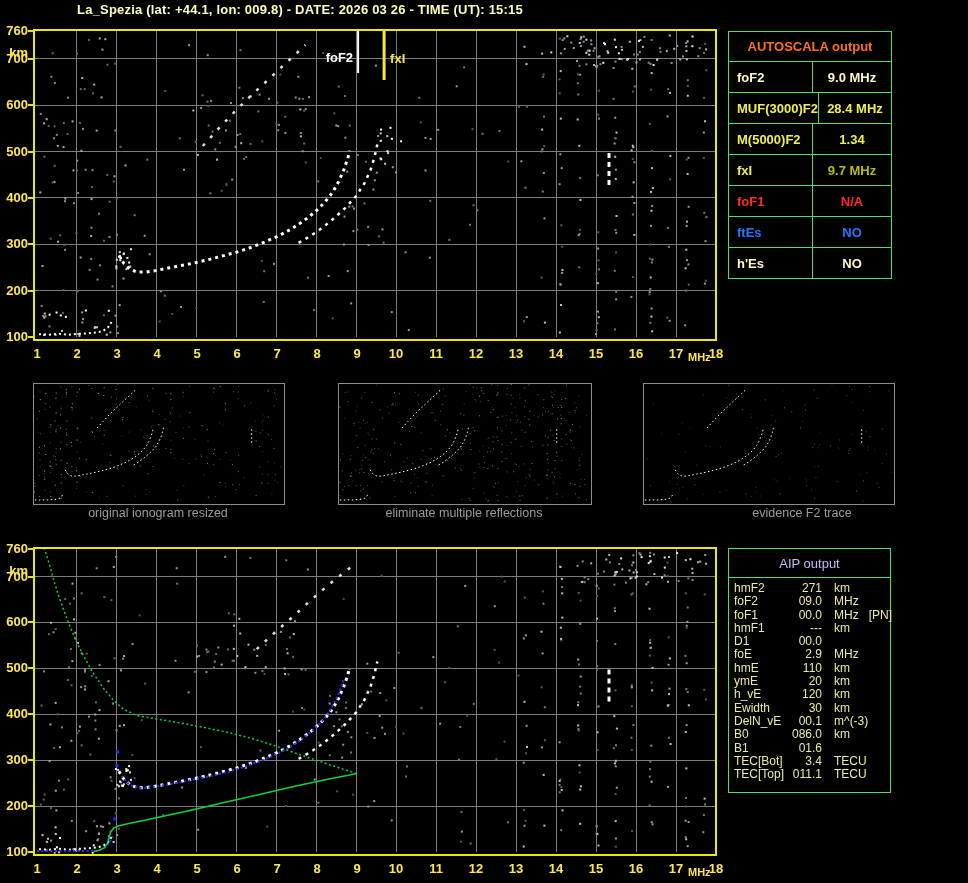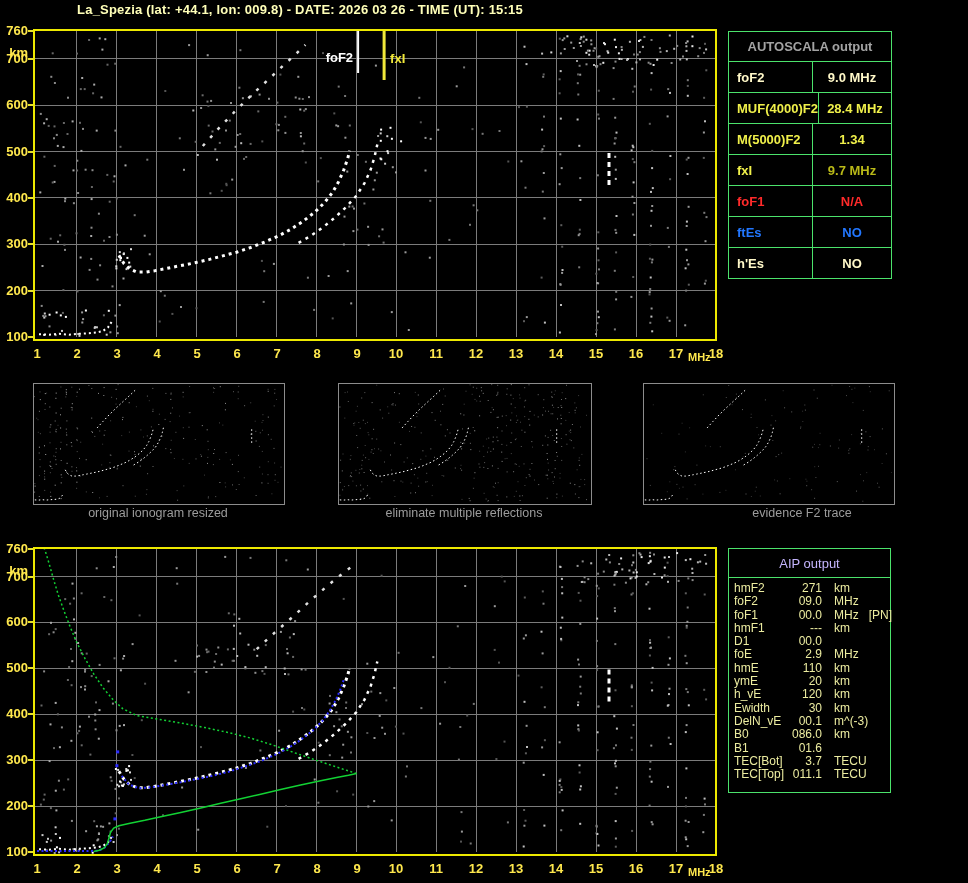--- a/index.html
+++ b/index.html
@@ -14,21 +14,21 @@
   .ytick{position:absolute;width:5px;height:2px;background:#e6df2e;}
   .xlab{position:absolute;width:26px;text-align:center;color:#ffe84d;
         font-size:13px;font-weight:bold;}
   .unitlab{position:absolute;color:#ffe84d;font-size:11px;font-weight:bold;}
   .panel{position:absolute;border:1px solid #8c8c8c;background:#000;}
   .caption{position:absolute;color:#9c9c9c;font-size:12.5px;text-align:center;}
   
   .tbl1{position:absolute;left:728px;top:31px;width:164px;border:1px solid #4be26b;
         background:#000;box-sizing:border-box;}
   .tbl1-head{height:29px;border-bottom:1px solid #4be26b;display:flex;
-             align-items:center;justify-content:center;color:#a3a3a3;
+             align-items:center;justify-content:center;color:#f97316;
              font-size:13px;font-weight:bold;}
   .tbl1-row{display:flex;height:30px;border-top:1px solid #4be26b;
             font-size:13px;font-weight:bold;}
   .tbl1-row:first-of-type{border-top:none;}
   .tbl1-param{flex:0 0 84px;border-right:1px solid #4be26b;display:flex;
               align-items:center;padding-left:8px;box-sizing:border-box;}
   .tbl1-val{flex:1;display:flex;align-items:center;justify-content:center;}
   
   .tbl2{position:absolute;left:728px;top:548px;width:163px;height:245px;
         border:1px solid #4be26b;background:#000;box-sizing:border-box;}
@@ -1928,21 +1928,21 @@
   <div class="caption" style="left:677px;top:506px;width:250px;">evidence F2 trace</div>
 
   <div class="tbl1" id="autoscala-table">
     <div class="tbl1-head">AUTOSCALA output</div>
     <div id="autoscala-rows">
         <div class="tbl1-row">
           <div class="tbl1-param" style="color: rgb(255, 248, 200);">foF2</div>
           <div class="tbl1-val" style="color: rgb(255, 248, 200);">9.0 MHz</div>
         </div>
         <div class="tbl1-row">
-          <div class="tbl1-param" style="color: rgb(240, 240, 74);">MUF(4000)F2</div>
+          <div class="tbl1-param" style="color: rgb(240, 240, 74);">MUF(3000)F2</div>
           <div class="tbl1-val" style="color: rgb(240, 240, 74);">28.4 MHz</div>
         </div>
         <div class="tbl1-row">
           <div class="tbl1-param" style="color: rgb(240, 240, 74);">M(5000)F2</div>
           <div class="tbl1-val" style="color: rgb(240, 240, 74);">1.34</div>
         </div>
         <div class="tbl1-row">
           <div class="tbl1-param" style="color: rgb(240, 240, 74);">fxI</div>
           <div class="tbl1-val" style="color: rgb(185, 185, 24);">9.7 MHz</div>
         </div>
@@ -1970,21 +1970,21 @@
         <div class="tbl2-row"><div class="tbl2-param">hmF1</div><div class="tbl2-val">---</div><div class="tbl2-unit">km</div></div>
         <div class="tbl2-row"><div class="tbl2-param">D1</div><div class="tbl2-val">00.0</div><div class="tbl2-unit"></div></div>
         <div class="tbl2-row"><div class="tbl2-param">foE</div><div class="tbl2-val">2.9</div><div class="tbl2-unit">MHz</div></div>
         <div class="tbl2-row"><div class="tbl2-param">hmE</div><div class="tbl2-val">110</div><div class="tbl2-unit">km</div></div>
         <div class="tbl2-row"><div class="tbl2-param">ymE</div><div class="tbl2-val">20</div><div class="tbl2-unit">km</div></div>
         <div class="tbl2-row"><div class="tbl2-param">h_vE</div><div class="tbl2-val">120</div><div class="tbl2-unit">km</div></div>
         <div class="tbl2-row"><div class="tbl2-param">Ewidth</div><div class="tbl2-val">30</div><div class="tbl2-unit">km</div></div>
         <div class="tbl2-row"><div class="tbl2-param">DelN_vE</div><div class="tbl2-val">00.1</div><div class="tbl2-unit">m^(-3)</div></div>
         <div class="tbl2-row"><div class="tbl2-param">B0</div><div class="tbl2-val">086.0</div><div class="tbl2-unit">km</div></div>
         <div class="tbl2-row"><div class="tbl2-param">B1</div><div class="tbl2-val">01.6</div><div class="tbl2-unit"></div></div>
-        <div class="tbl2-row"><div class="tbl2-param">TEC[Bot]</div><div class="tbl2-val">3.7</div><div class="tbl2-unit">TECU</div></div>
+        <div class="tbl2-row"><div class="tbl2-param">TEC[Bot]</div><div class="tbl2-val">3.4</div><div class="tbl2-unit">TECU</div></div>
         <div class="tbl2-row"><div class="tbl2-param">TEC[Top]</div><div class="tbl2-val">011.1</div><div class="tbl2-unit">TECU</div></div>
       </div>
   </div>
 
   <div id="axis-labels">
       <div class="ylab" style="left:2px;top:24px;">760</div>
       <div class="ytick" style="left:28px;top:30px;"></div>
       <div class="ylab" style="left:2px;top:52px;">700</div>
       <div class="ytick" style="left:28px;top:58px;"></div>
       <div class="ylab" style="left:2px;top:98px;">600</div>

